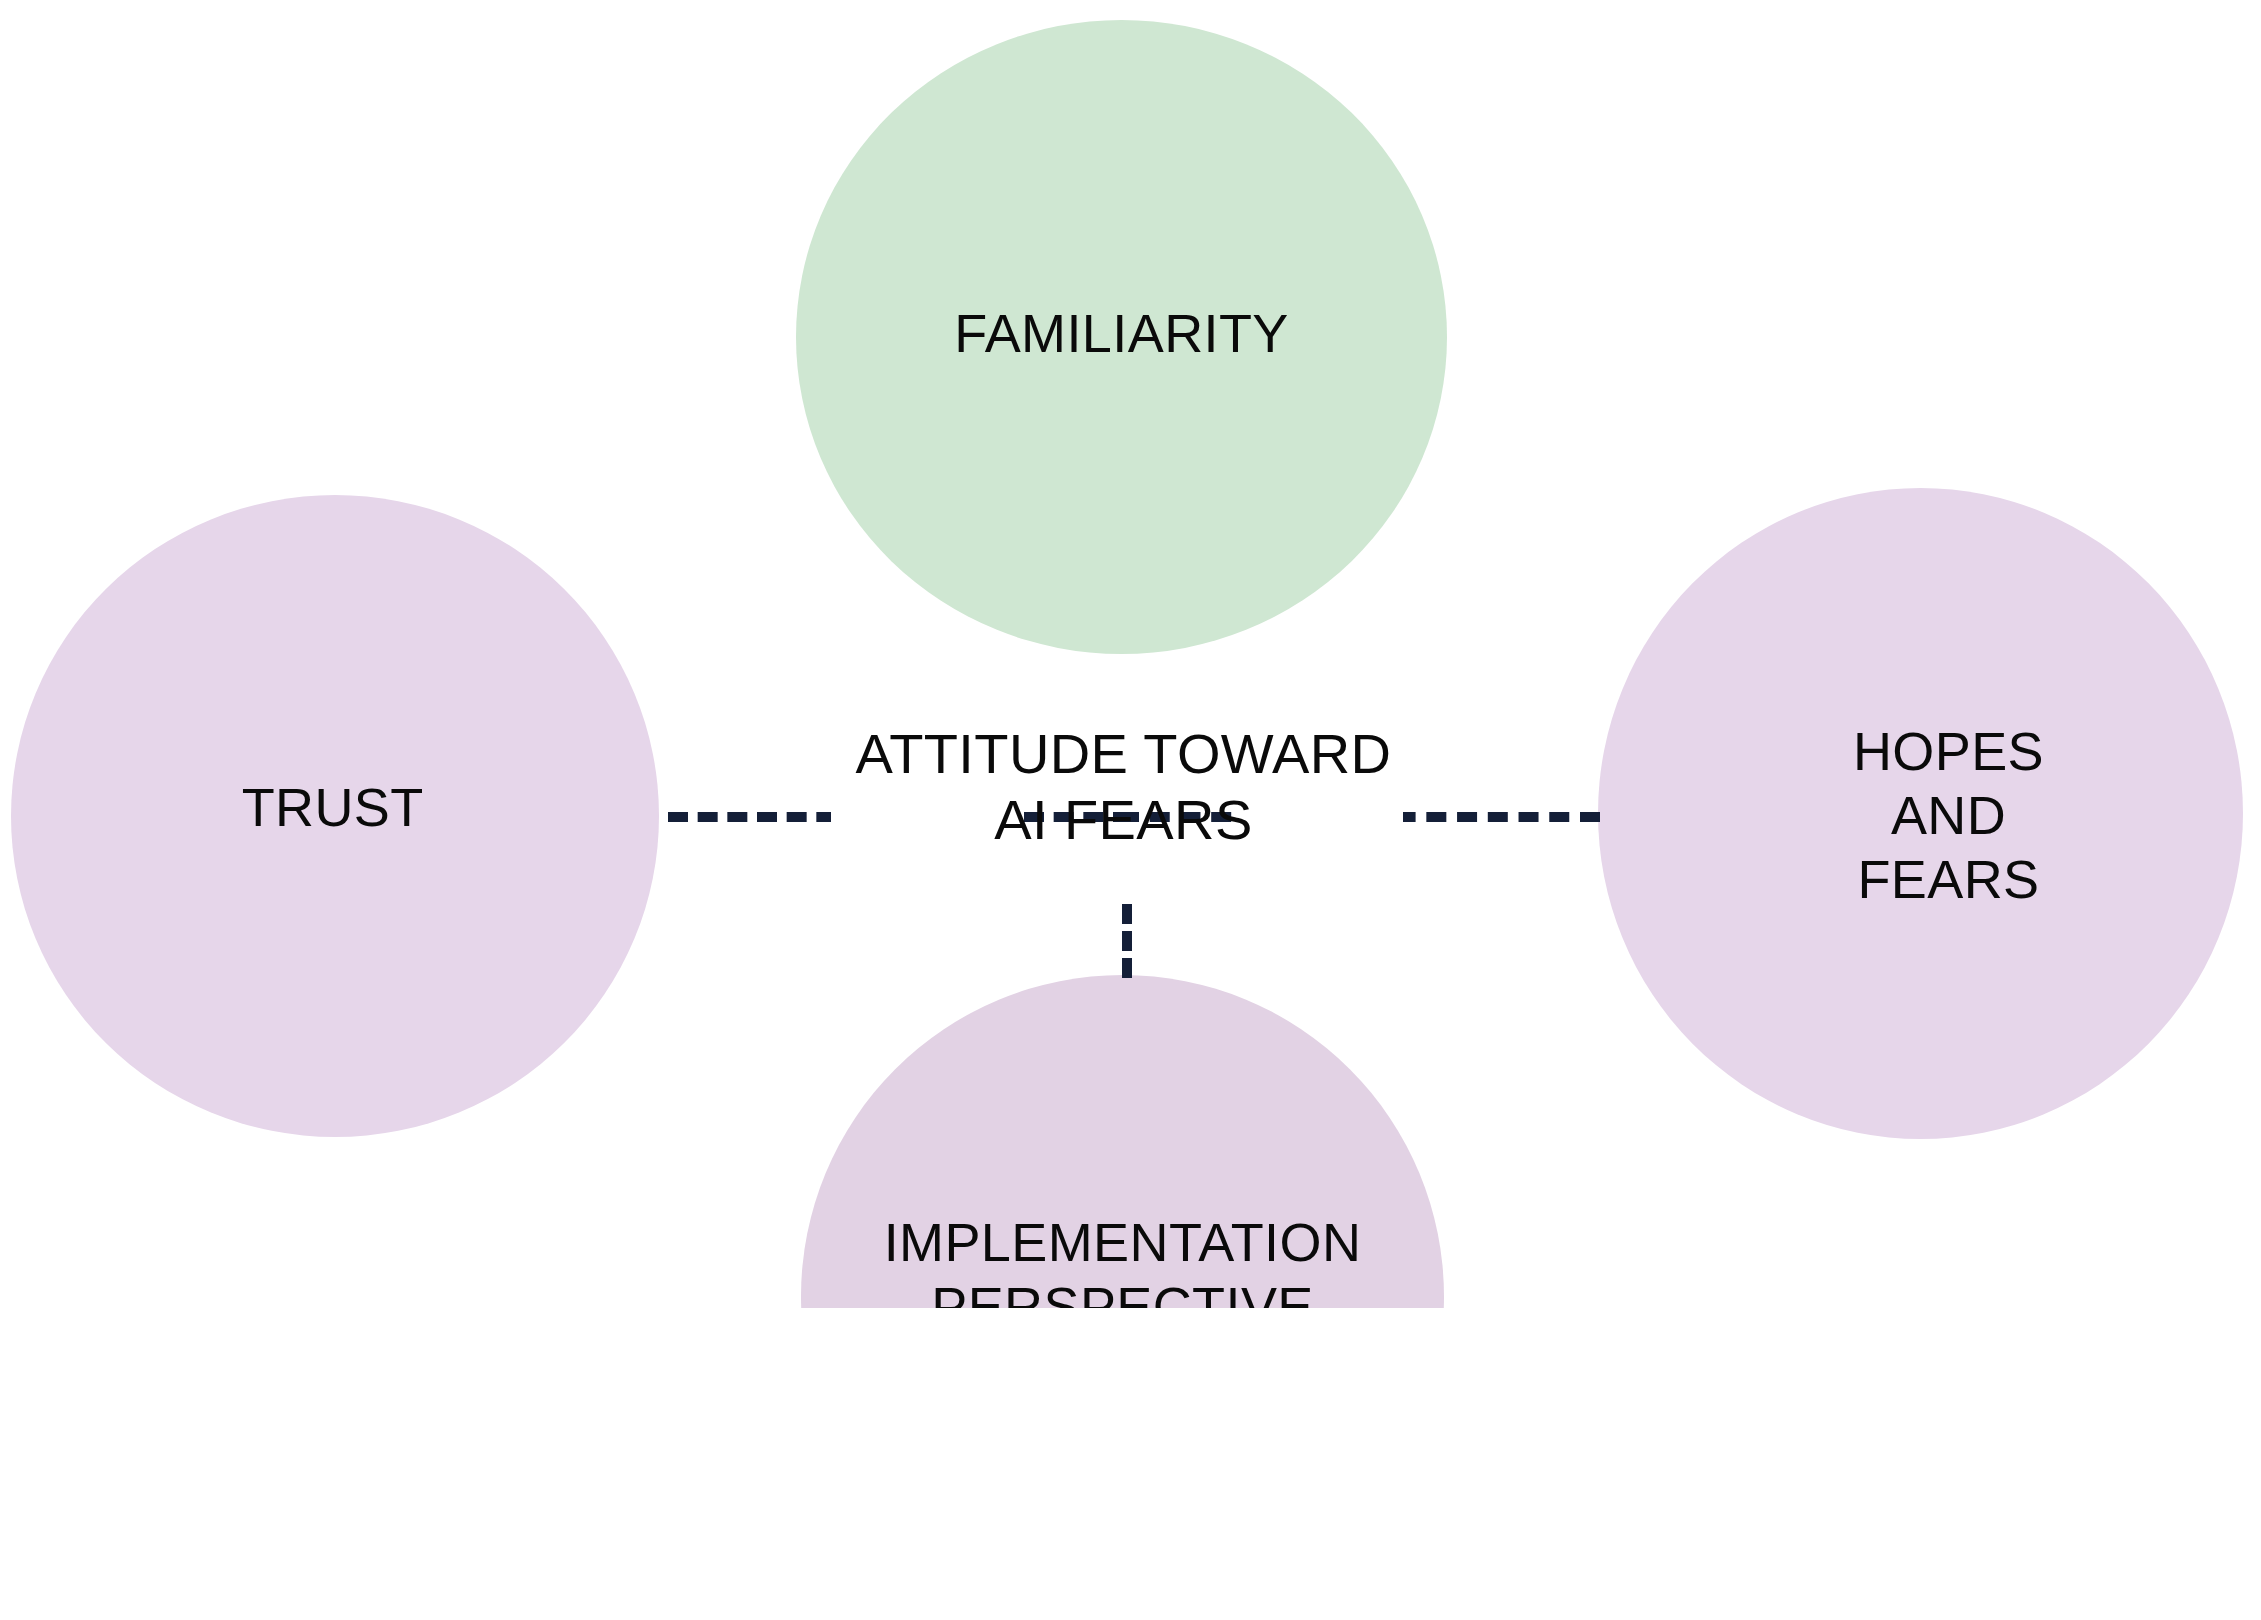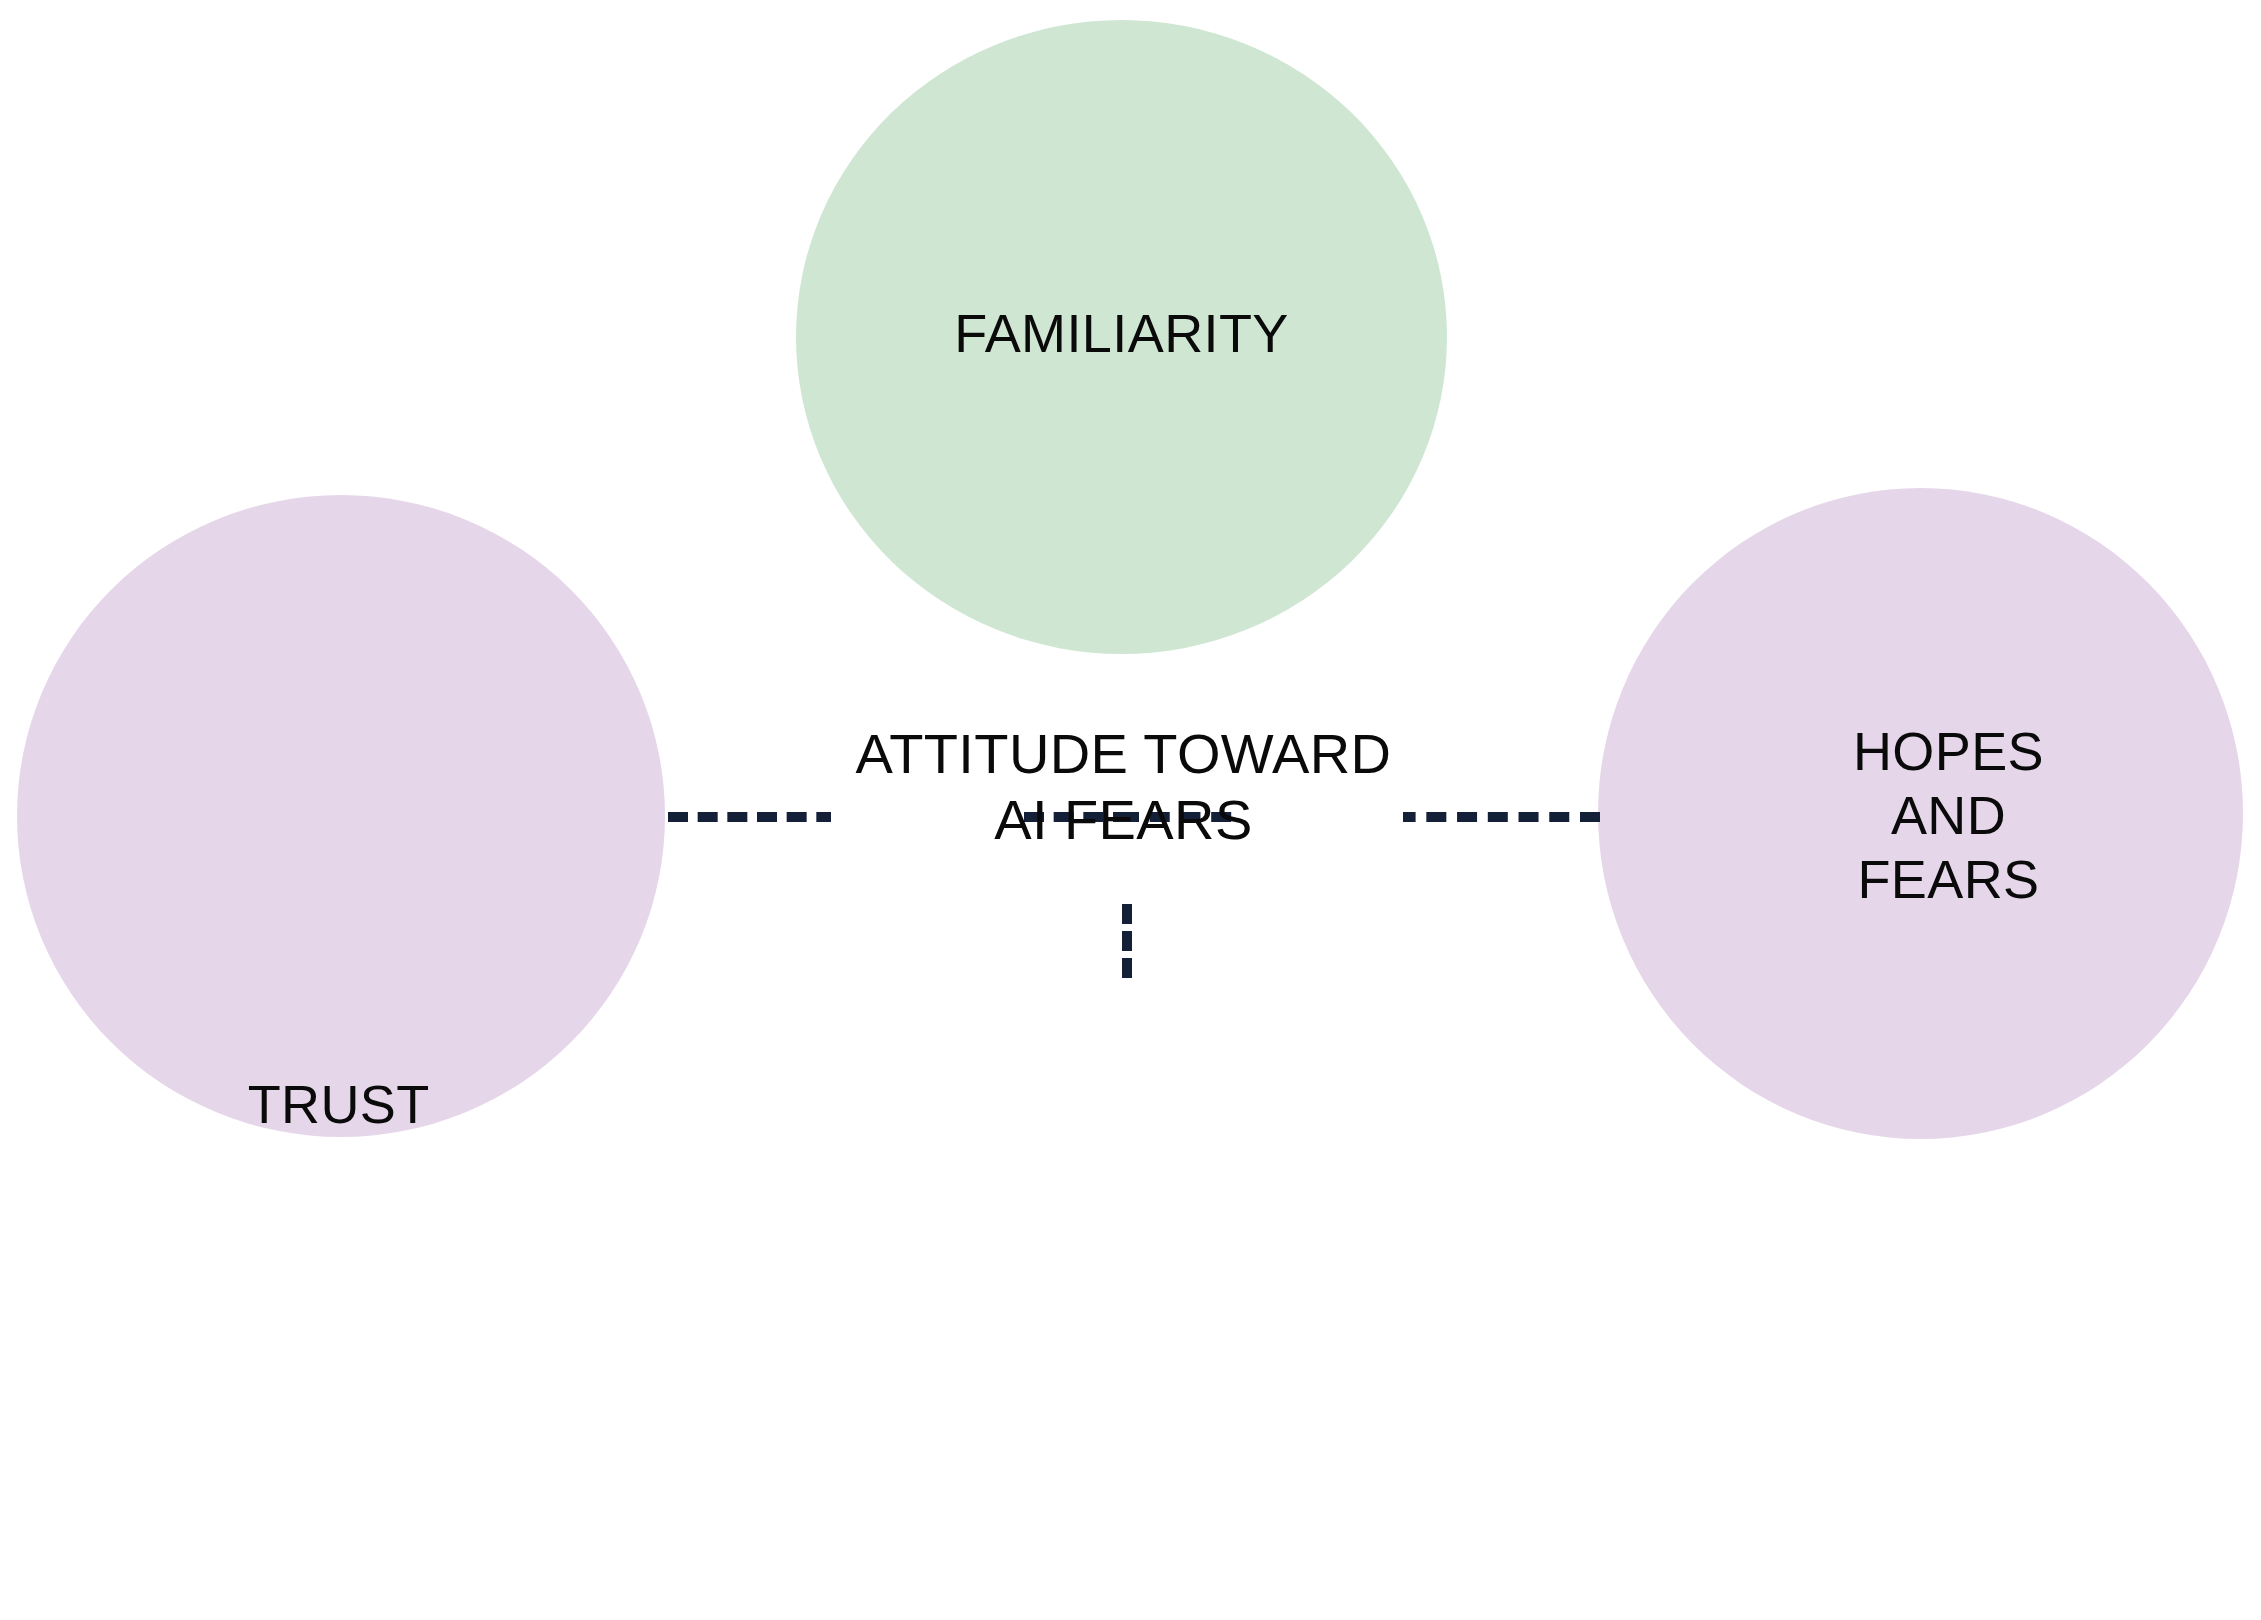--- a/index.html
+++ b/index.html
@@ -40,26 +40,25 @@
   #node-familiarity {
     left: 796px;
     top: 20px;
     width: 651px;
     height: 634px;
     background: #CFE7D2;
   }
   #node-familiarity .node-label { margin-top: -6.2px; }
 
   #node-trust {
-    left: 17px;
+    left: 11px;
     top: 495px;
     width: 648px;
     height: 642px;
     background: #E6D6EA;
-    align-items: flex-end;
   }
   #node-trust .node-label { margin-top: -17px; margin-left: -4.7px; }
 
   #node-hopes-and-fears {
     left: 1598px;
     top: 488px;
     width: 645px;
     height: 651px;
     background: #E6D6EA;
   }
@@ -152,18 +151,22 @@
   <div id="node-trust" class="node">
     <span class="node-label">TRUST</span>
   </div>
 
   <div id="node-hopes-and-fears" class="node">
     <span class="node-label">HOPES
 AND
 FEARS</span>
   </div>
 
+  <div id="node-implementation-perspective" class="node">
+    <span class="node-label">IMPLEMENTATION
+PERSPECTIVE</span>
+  </div>
 
   <div id="center-label">ATTITUDE TOWARD
 AI FEARS</div>
 
 </div>
 
 
 </body></html>

